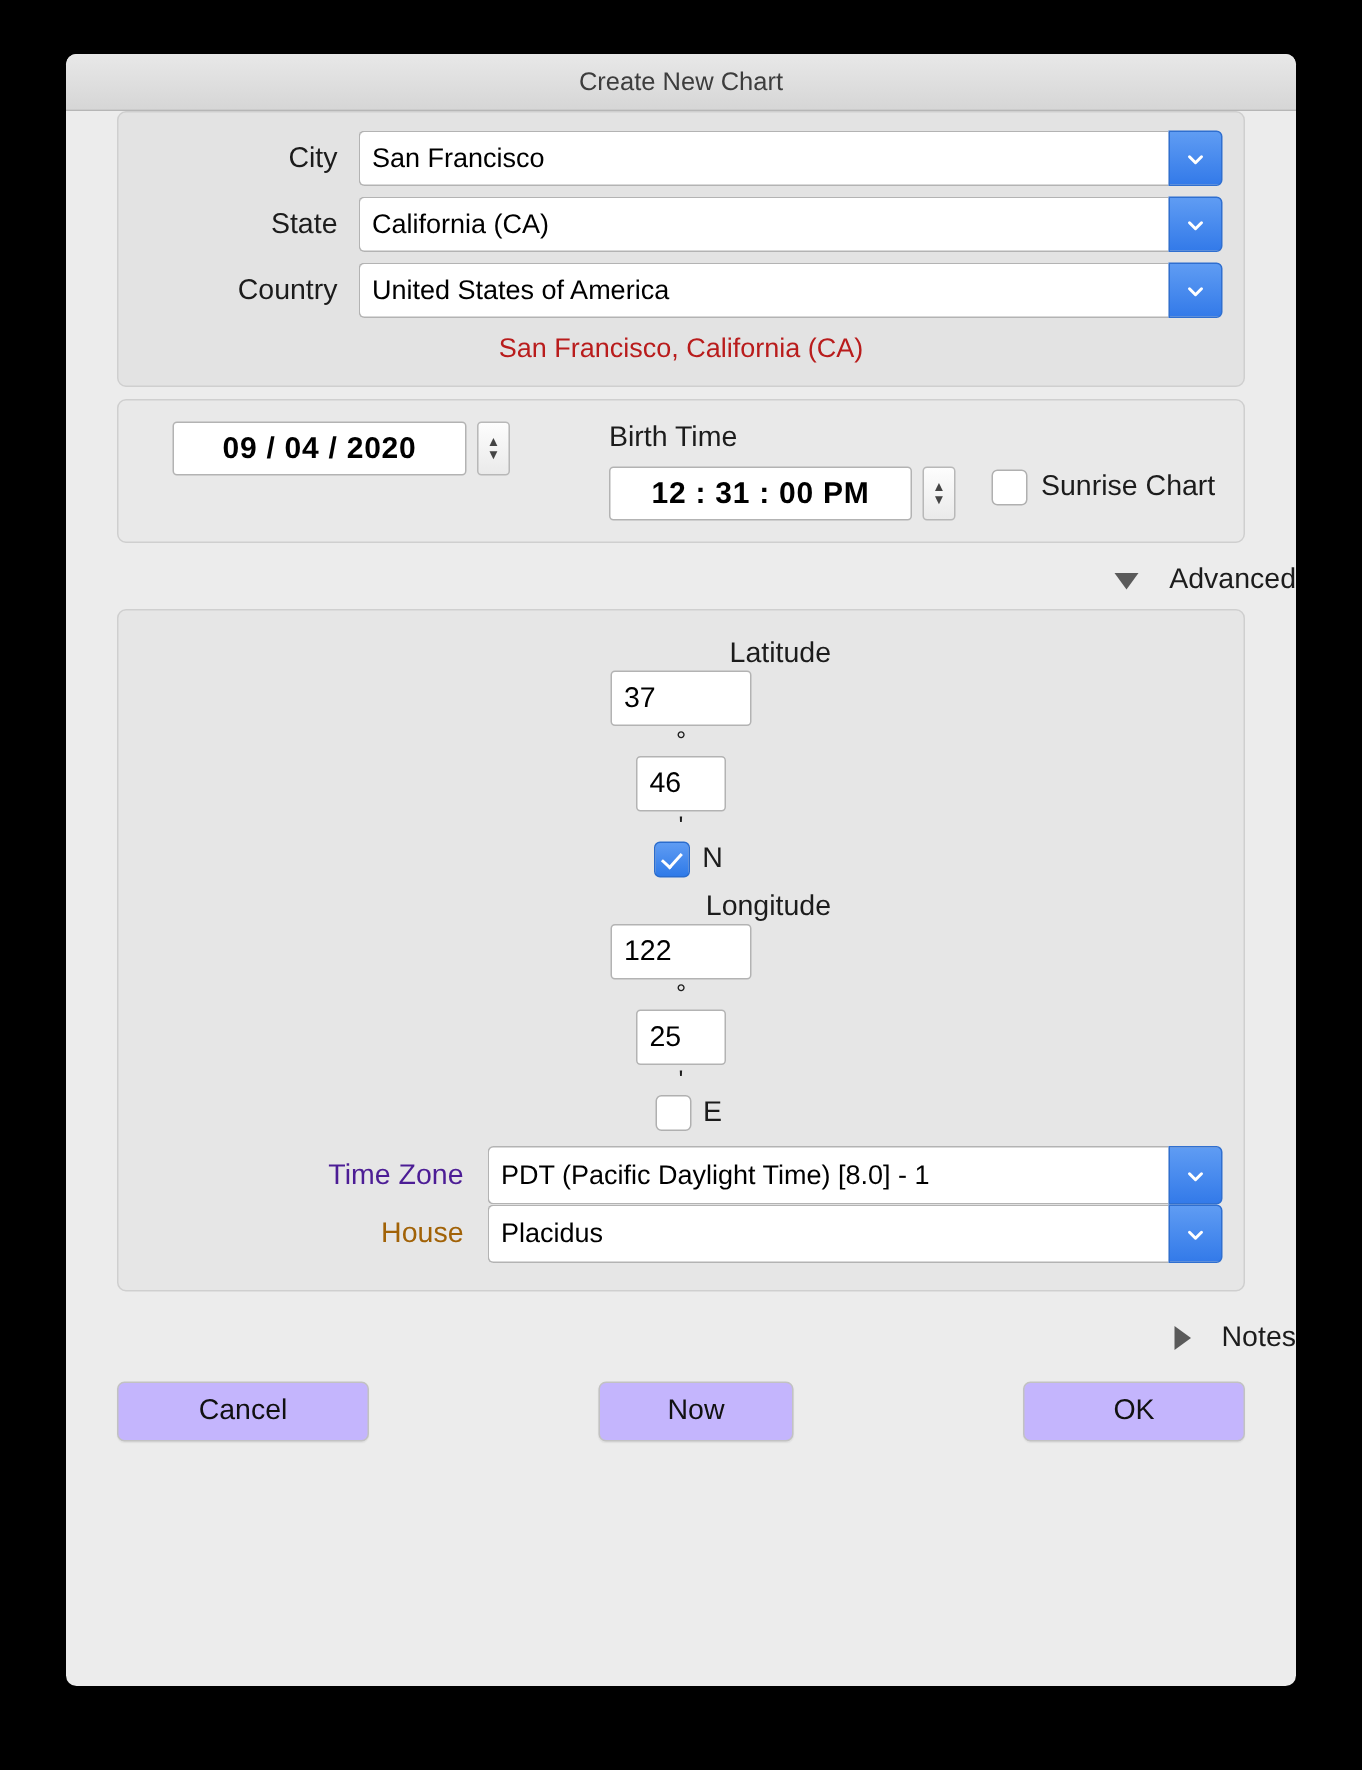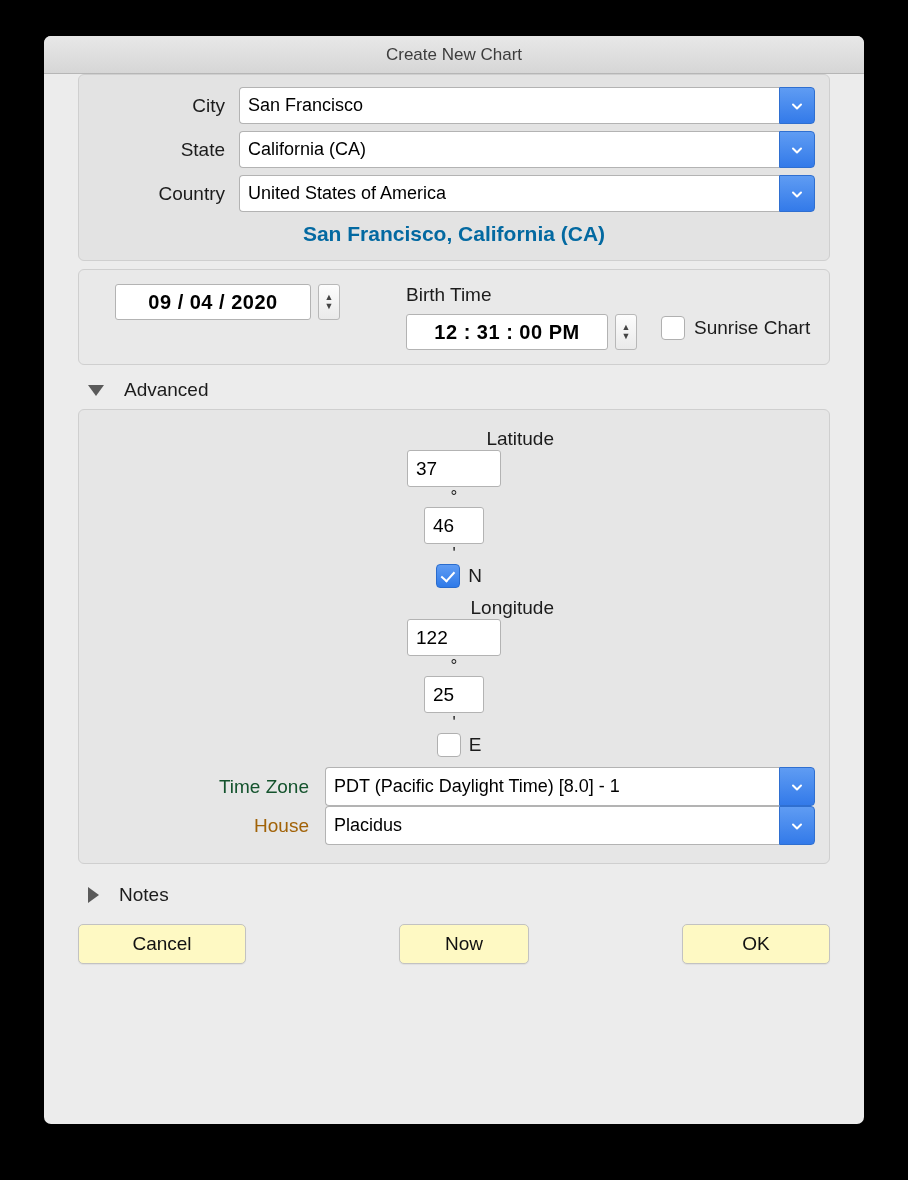--- a/index.html
+++ b/index.html
@@ -128,24 +128,24 @@
     display: flex;
     align-items: center;
     justify-content: center;
     color: #fff;
     box-sizing: border-box;
   }
   .combo .arrow svg { display:block; }
 
   .location-summary {
     text-align: center;
-    font-size: 21px;
-    color: #0369a1;
+    font-size: 18px;
+    color: #b91c1c;
     margin-top: 10px;
-    font-weight: bold;
+    font-weight: normal;
   }
 
   
   .dt-row {
     display: flex;
     align-items: flex-start;
     padding-top: 2px;
   }
   .dt-col { display: flex; flex-direction: column; }
   .dt-title {
@@ -231,20 +231,21 @@
     align-items: center;
     margin-top: 16px;
     padding-left: 22px;
   }
 
   
   .disclosure {
     display: flex;
     align-items: center;
     margin: 14px 0 8px 44px;
+    justify-content: flex-end;
   }
   .disclosure .tri {
     width: 0; height: 0;
     margin-right: 20px;
   }
   .tri.down {
     border-left: 8px solid transparent;
     border-right: 8px solid transparent;
     border-top: 11px solid #5a5a5a;
   }
@@ -297,21 +298,21 @@
     margin-left: 10px;
   }
   .hemi .check-label { margin-left: 8px; }
 
   .tz-row { display: flex; align-items: center; margin-top: 10px; }
   .tz-label {
     width: 232px;
     text-align: right;
     padding-right: 16px;
     font-size: 19px;
-    color: #14532d;
+    color: #4c1d95;
     box-sizing: border-box;
   }
   .tz-combo { width: 520px; height: 39px; }
 
   .dst-row {
     display: flex;
     align-items: center;
     margin: 14px 0 14px 248px;
   }
   .dst-row .spacer { width: 60px; }
@@ -327,21 +328,21 @@
   }
   .house-combo { width: 268px; height: 39px; }
 
   
   .buttons {
     display: flex;
     justify-content: space-between;
     padding: 6px 34px 0 34px;
   }
   .btn {
-    background: #fef9c3;
+    background: #c4b5fd;
     border: 1px solid #c2c2c2;
     border-radius: 5px;
     font-size: 19px;
     color: #111;
     height: 40px;
     display: flex;
     align-items: center;
     justify-content: center;
     box-shadow: 0 1px 1px rgba(0,0,0,0.06);
     box-sizing: border-box;

